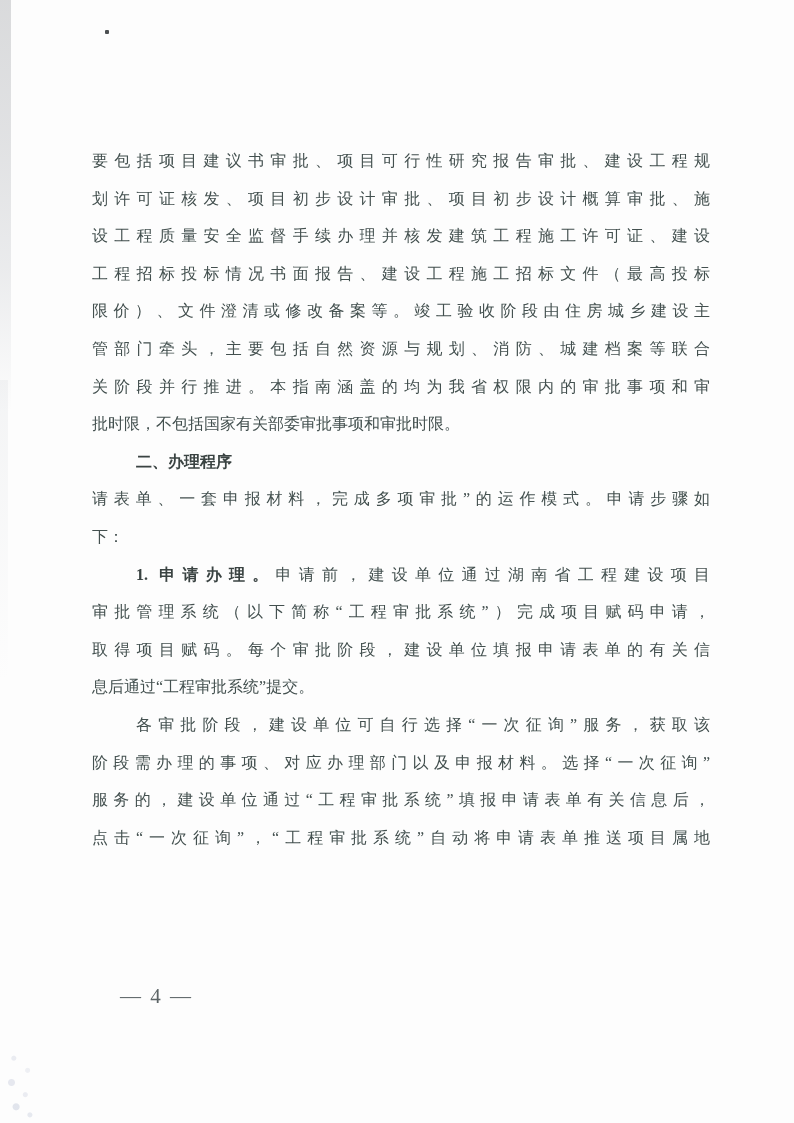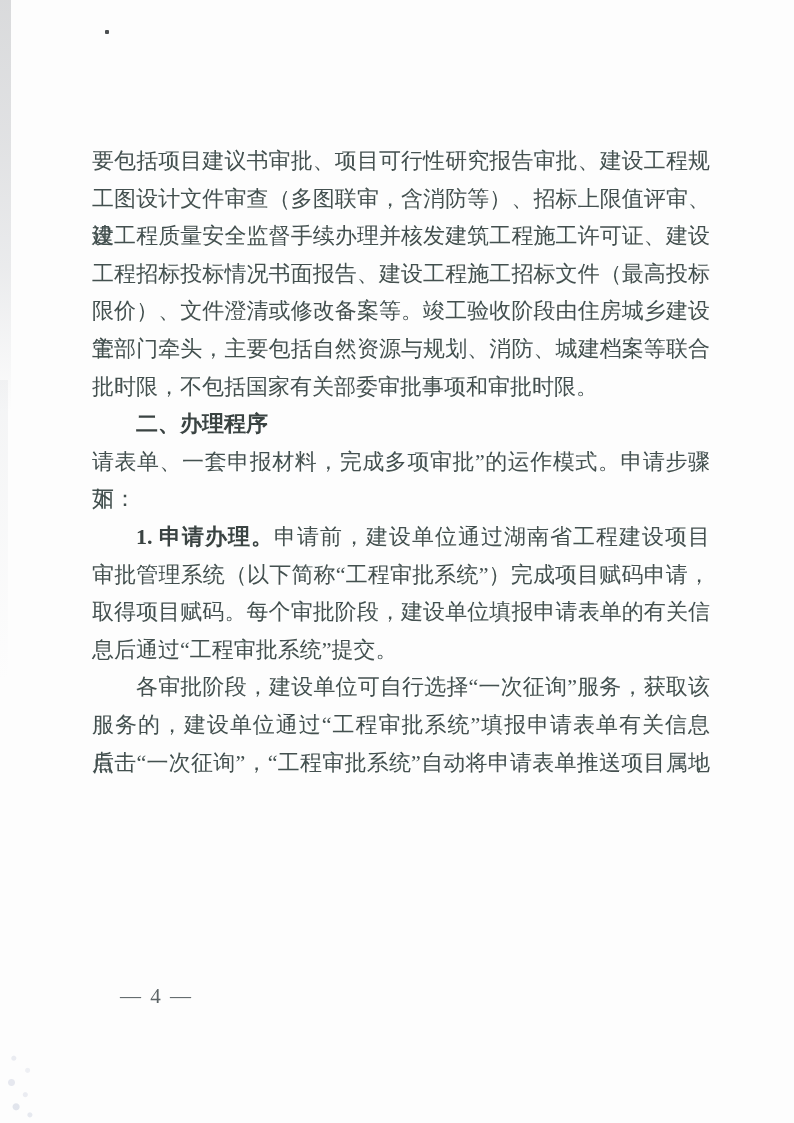--- a/index.html
+++ b/index.html
@@ -53,21 +53,21 @@
       radial-gradient(circle at 35% 80%, rgba(130,145,180,0.22) 0 3px, transparent 4px),
       radial-gradient(circle at 65% 90%, rgba(130,145,180,0.18) 0 2px, transparent 3px);
     filter: blur(0.4px);
   }
   .doc {
     position: absolute;
     left: 92px;
     top: 142px;
     width: 618px;
     color: var(--ink, #43504f);
-    font-size: 22px;
+    font-size: 16px;
     line-height: 37.6px;
   }
   .line {
     height: 37.6px;
     white-space: nowrap;
   }
   .line.justify {
     white-space: normal;
     text-align: justify;
     text-align-last: justify;
@@ -98,32 +98,34 @@
 <body>
 
 <div class="page">
   <div class="scan-band"></div>
   <div class="scan-band-soft"></div>
   <div class="scan-dot"></div>
   <div class="scan-smudge"></div>
 
   <div class="doc" id="doc">
       <div class="line justify"><span class="run">要包括项目建议书审批、项目可行性研究报告审批、建设工程规</span></div>
-      <div class="line justify"><span class="run">工图设计文件审查（多图联审，含消防等）、招标上限值评审、建</span></div>
+      <div class="line justify"><span class="run">划许可证核发、项目初步设计审批、项目初步设计概算审批、施</span></div>
       <div class="line justify"><span class="run">设工程质量安全监督手续办理并核发建筑工程施工许可证、建设</span></div>
       <div class="line justify"><span class="run">工程招标投标情况书面报告、建设工程施工招标文件（最高投标</span></div>
       <div class="line justify"><span class="run">限价）、文件澄清或修改备案等。竣工验收阶段由住房城乡建设主</span></div>
       <div class="line justify"><span class="run">管部门牵头，主要包括自然资源与规划、消防、城建档案等联合</span></div>
+      <div class="line justify"><span class="run">关阶段并行推进。本指南涵盖的均为我省权限内的审批事项和审</span></div>
       <div class="line"><span class="run">批时限，不包括国家有关部委审批事项和审批时限。</span></div>
       <div class="line indent"><span class="run-bold">二、办理程序</span></div>
       <div class="line justify"><span class="run">请表单、一套申报材料，完成多项审批”的运作模式。申请步骤如</span></div>
       <div class="line"><span class="run">下：</span></div>
       <div class="line justify indent"><span class="run-bold">1. 申请办理。</span><span class="run">申请前，建设单位通过湖南省工程建设项目</span></div>
       <div class="line justify"><span class="run">审批管理系统（以下简称“工程审批系统”）完成项目赋码申请，</span></div>
       <div class="line justify"><span class="run">取得项目赋码。每个审批阶段，建设单位填报申请表单的有关信</span></div>
       <div class="line"><span class="run">息后通过“工程审批系统”提交。</span></div>
       <div class="line justify indent"><span class="run">各审批阶段，建设单位可自行选择“一次征询”服务，获取该</span></div>
+      <div class="line justify"><span class="run">阶段需办理的事项、对应办理部门以及申报材料。选择“一次征询”</span></div>
       <div class="line justify"><span class="run">服务的，建设单位通过“工程审批系统”填报申请表单有关信息后，</span></div>
       <div class="line justify"><span class="run">点击“一次征询”，“工程审批系统”自动将申请表单推送项目属地</span></div>
     </div>
 
   <div class="footer">— 4 —</div>
 </div>
 
 </body></html>

